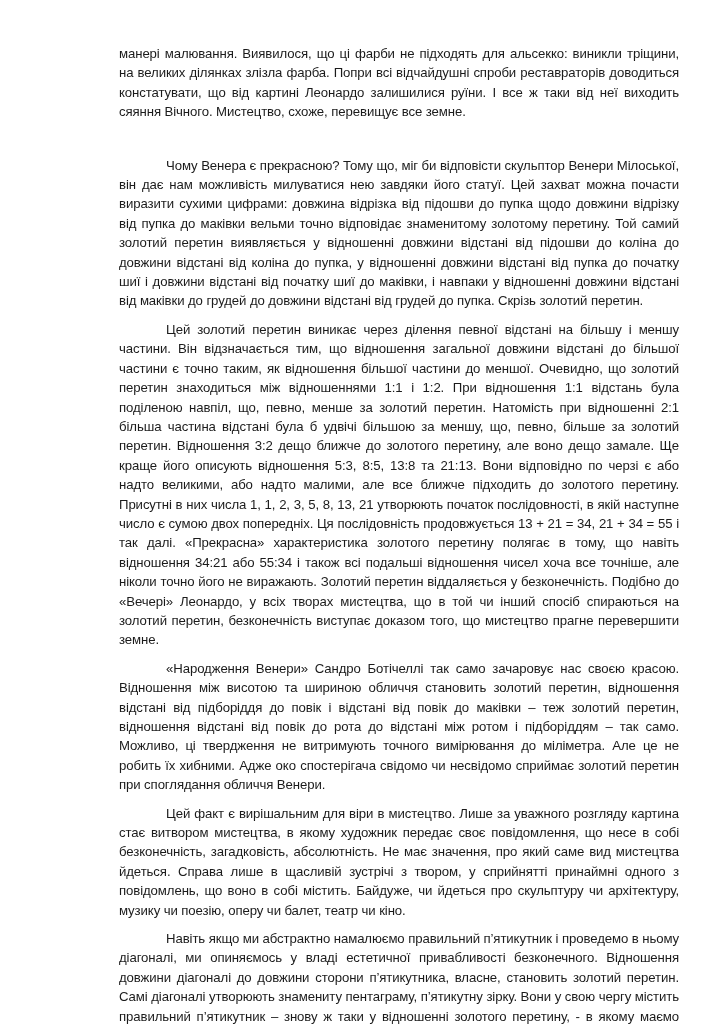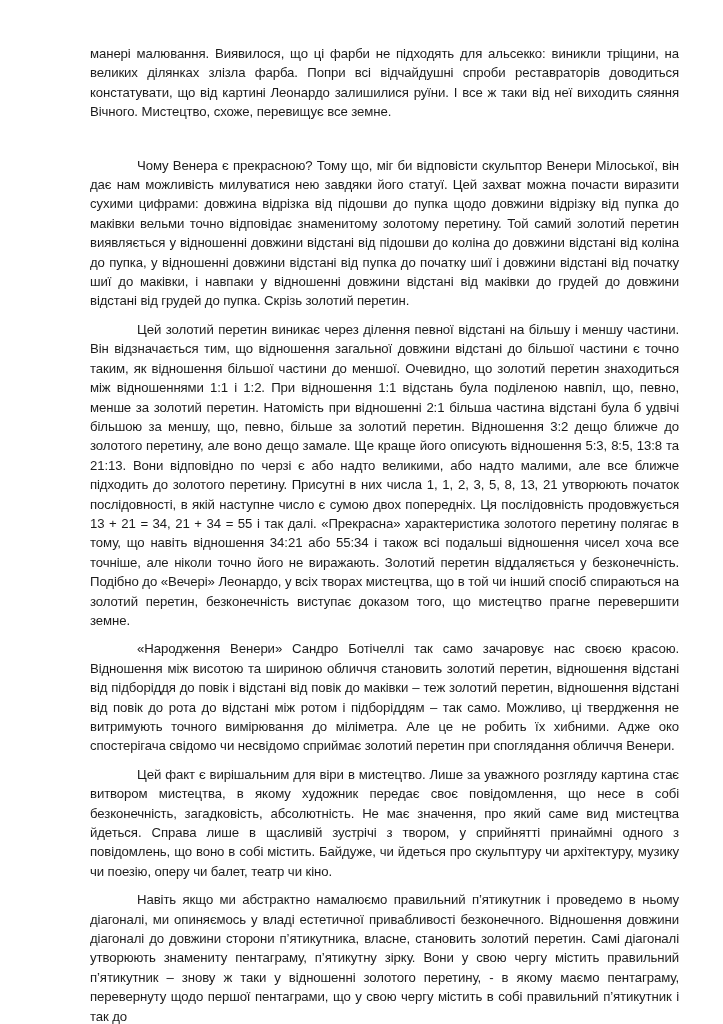--- a/index.html
+++ b/index.html
@@ -10,21 +10,21 @@
   body {
     width: 723px;
     height: 1024px;
     overflow: hidden;
     font-family: "Liberation Sans", sans-serif;
   }
   .page {
     box-sizing: border-box;
     width: 723px;
     height: 832px;
-    padding: 44px 44px 0 90px;
+    padding: 44px 44px 0 119px;
     background: #ffffff;
   }
   .page p {
     margin: 0 0 9px 0;
     color: #1b1b1b;
     font-size: 13.2px;
     line-height: 19.4px;
     letter-spacing: -0.1px;
     text-align: justify;
     text-indent: 47px;

